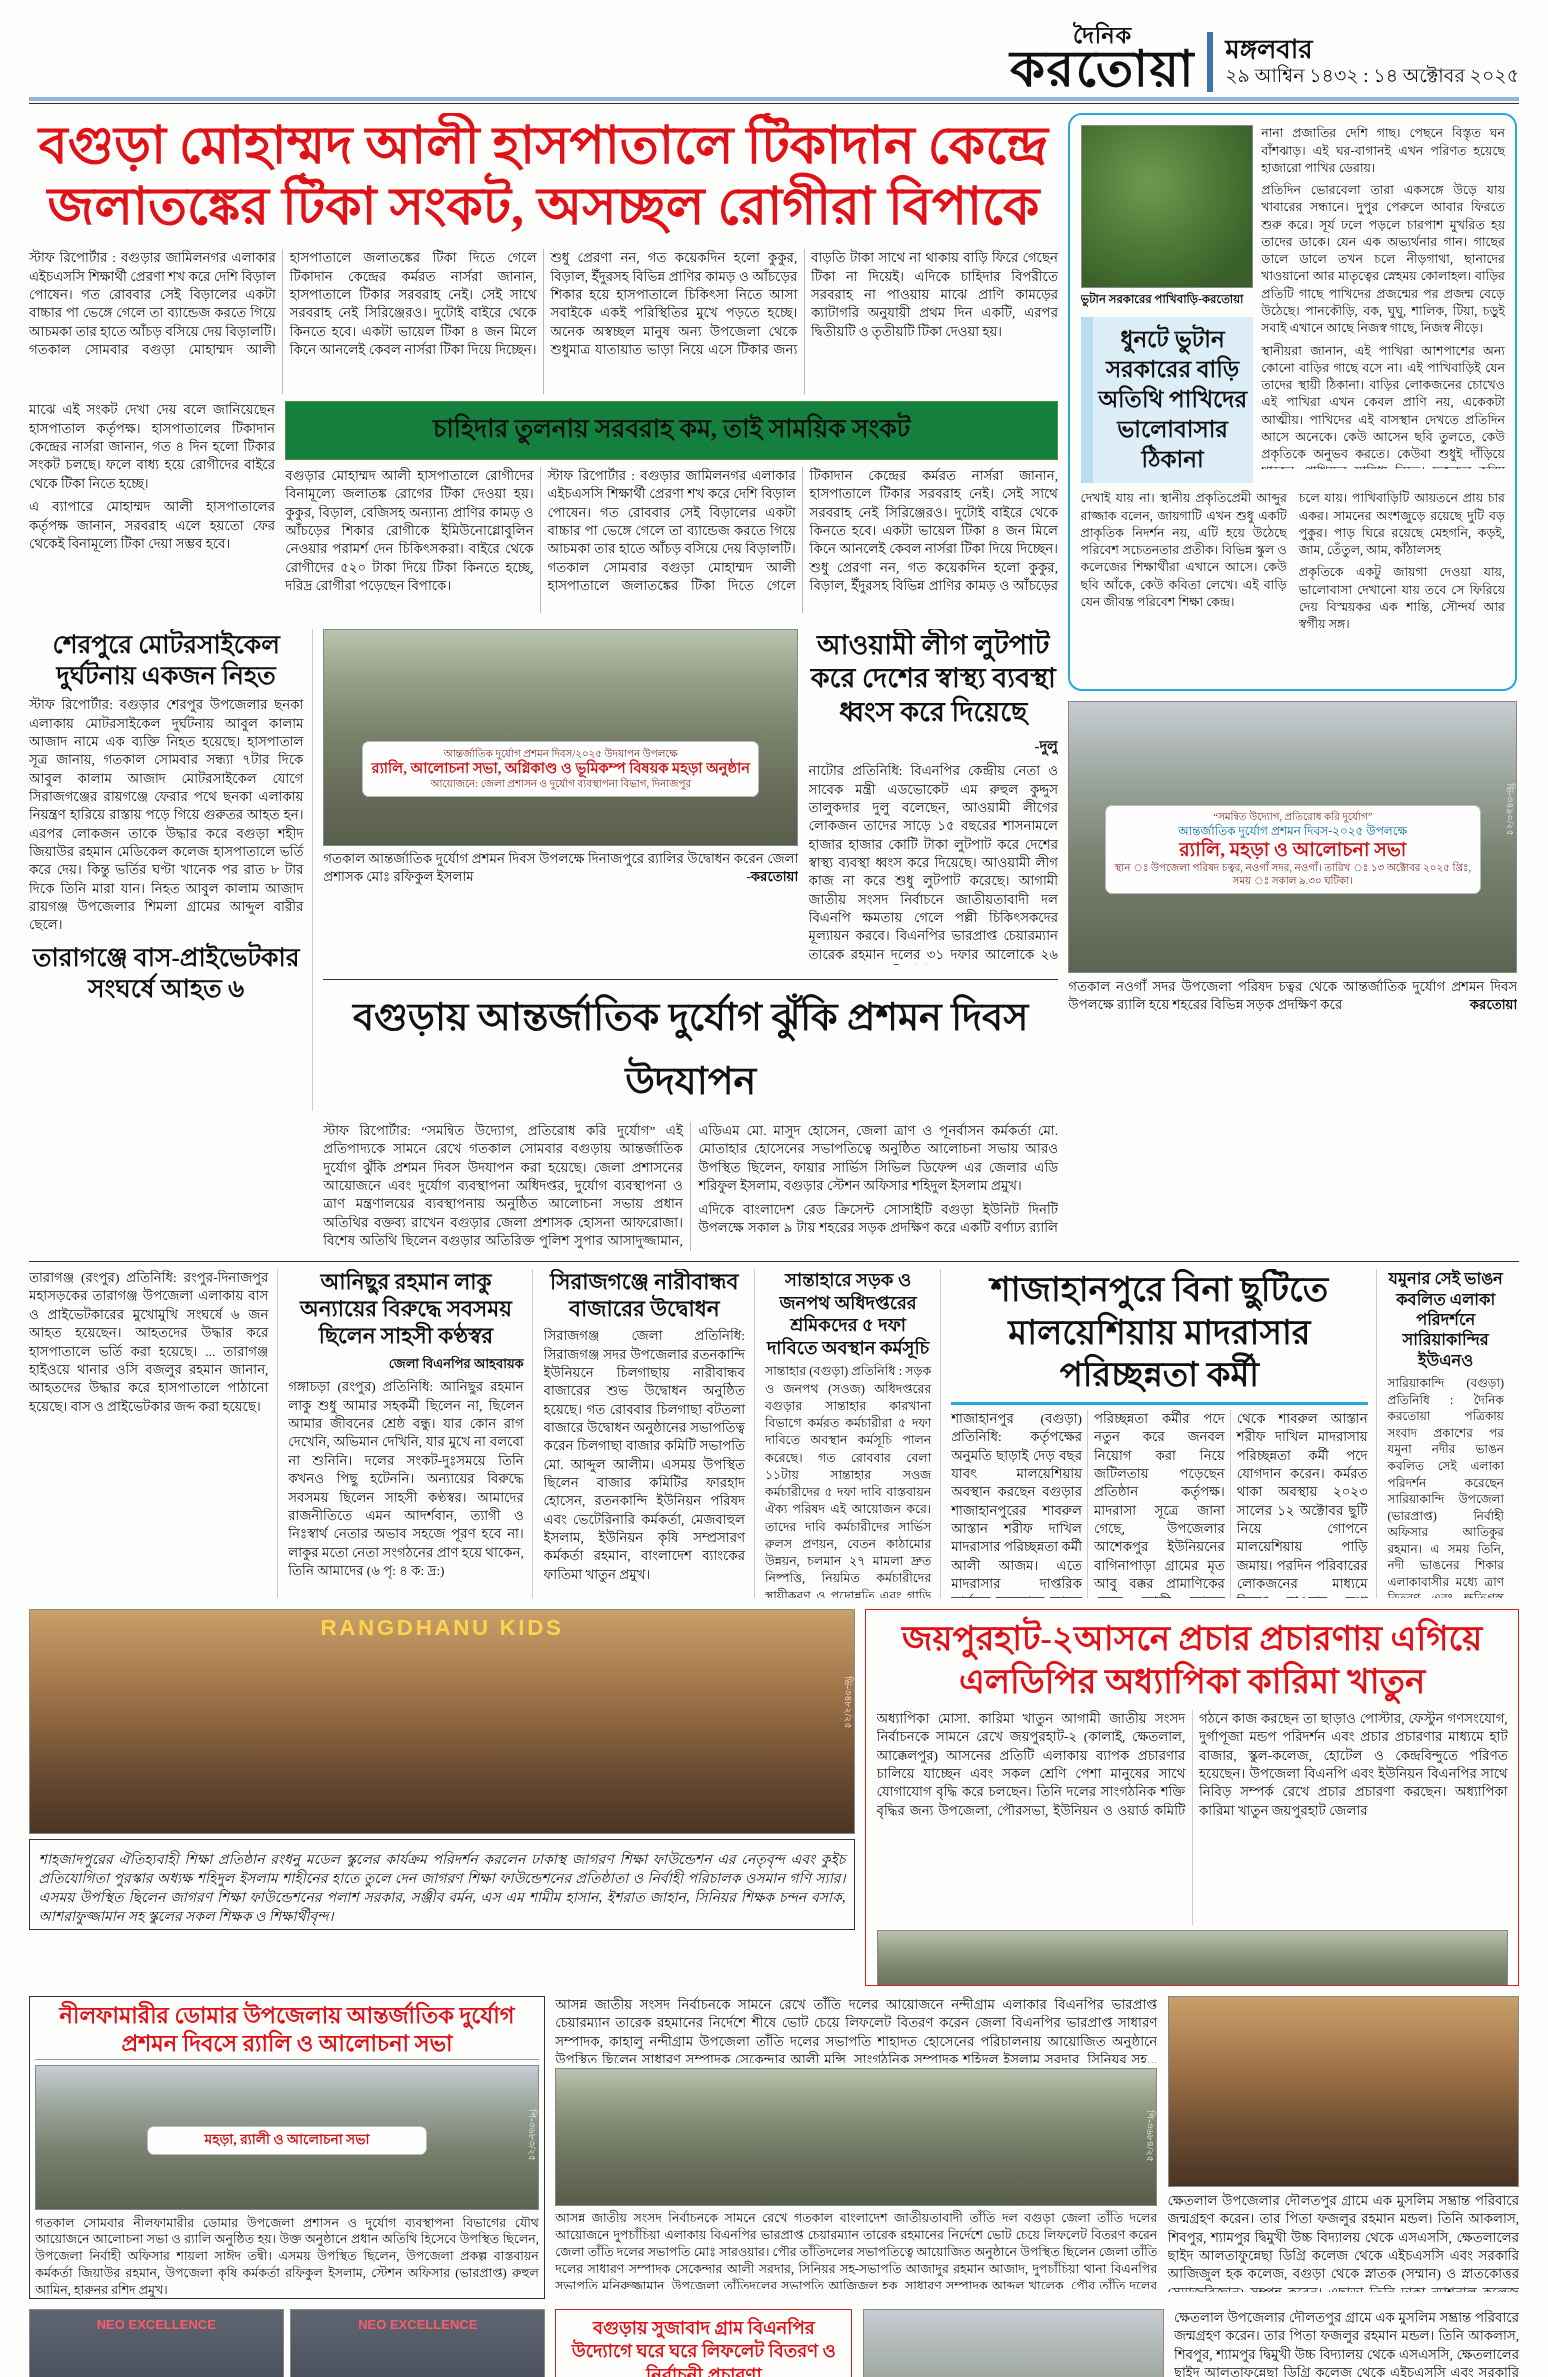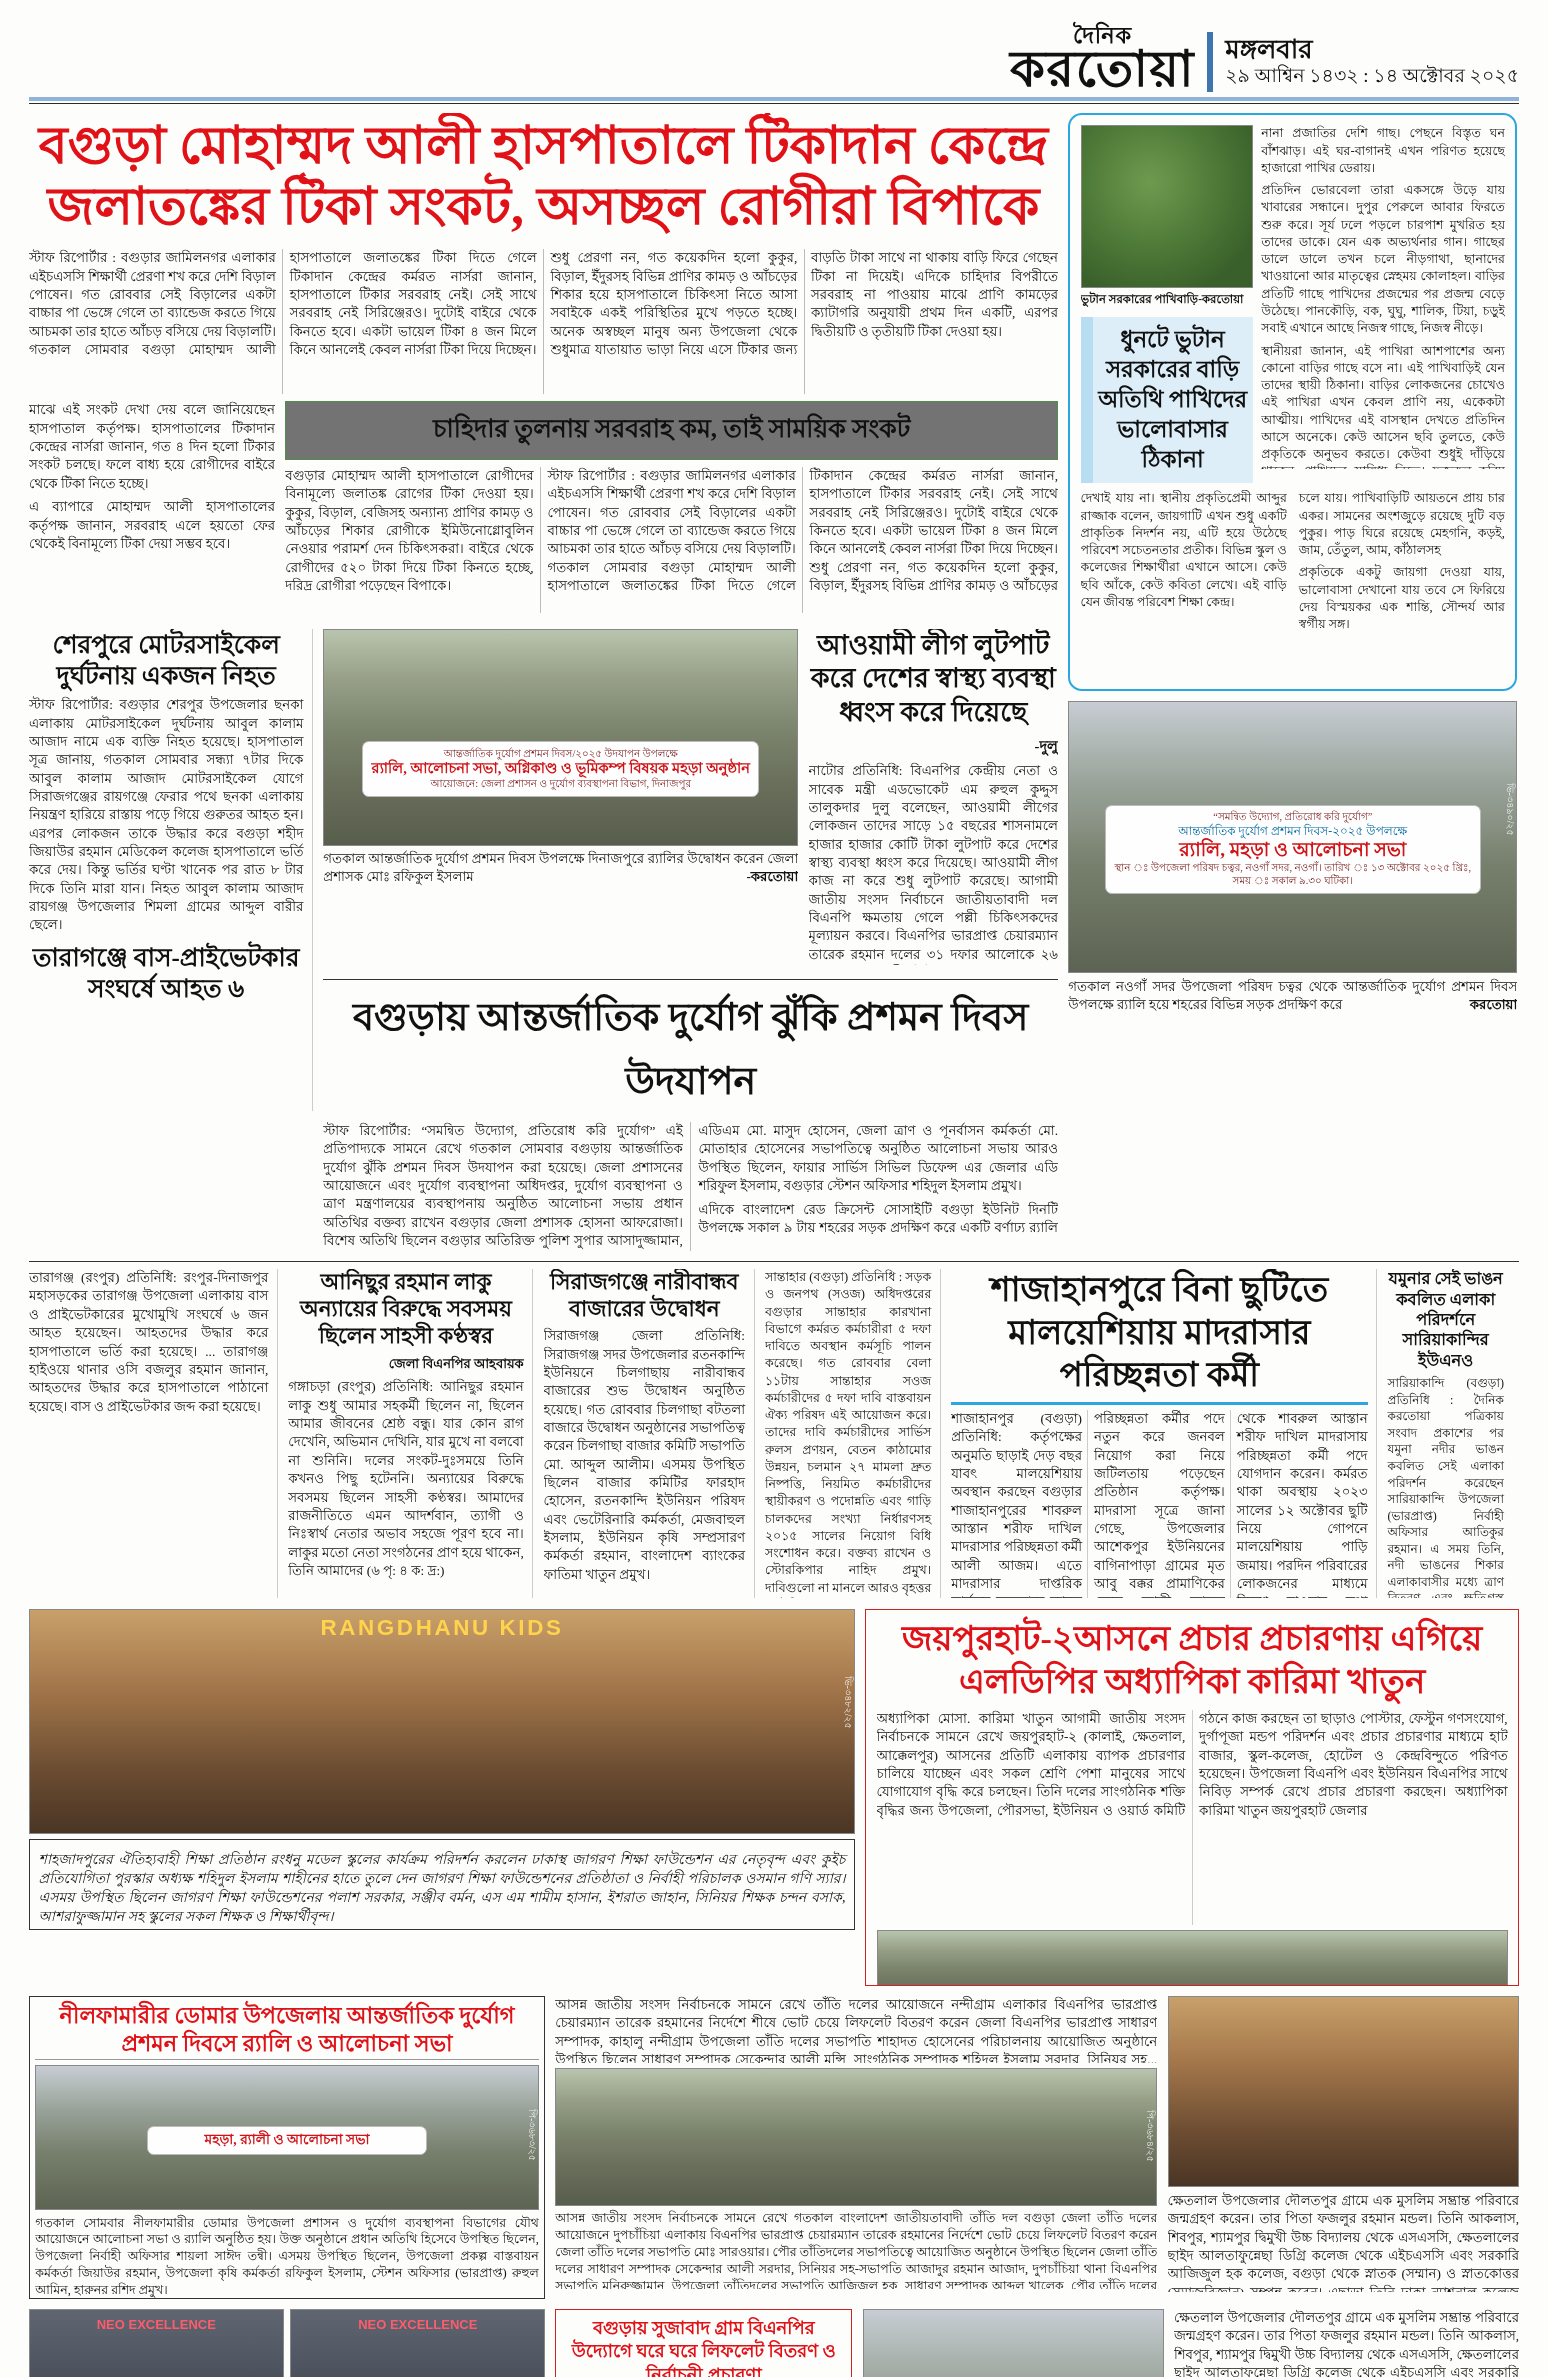--- a/index.html
+++ b/index.html
@@ -43,21 +43,21 @@
   .banner .b-big { font-size:19px; font-weight:bold; color:#d01418; line-height:1.2; }
   .caption { font-size:13.3px; line-height:1.35; text-align:justify; padding-top:4.3px; }
   .credit-v { position:absolute; right:-1.7px; top:30%; writing-mode:vertical-rl; font-size:9.5px; color:#333; }
 
   
   .zone-left { width:1029px; }
   .zone-right { width:449px; }
   .lead-headline { font-size:52px; line-height:1.18; margin:1.7px 0 12px 0; }
   .lead-row1 { column-count:4; column-gap:13.8px; column-rule:0.9px solid #bbb; height:145px; overflow:hidden; margin-bottom:6.9px; }
   .lead-lc { width:246px; height:217px; }
-  .green-box { background:#737373; border:1.7px solid #4e8f4a; text-align:center; font-weight:bold;
+  .green-box { background:#15803d; border:1.7px solid #4e8f4a; text-align:center; font-weight:bold;
     font-size:25px; padding:6.9px 3.4px; margin-bottom:6.9px; }
   .lead-rc-cols { column-count:3; column-gap:13.8px; column-rule:0.9px solid #bbb; height:146px; overflow:hidden; }
 
   .art-h { font-size:25px; line-height:1.25; font-weight:bold; margin-bottom:5.2px; }
   .art-h-c { text-align:center; }
   .attr { text-align:right; font-weight:bold; font-size:14.6px; margin-bottom:3.4px; }
 
   .udjapon-h { font-size:38px; font-weight:bold; text-align:center; border-top:0.9px solid #333; padding-top:6.9px; margin:8.6px 0 6.9px 0; }
   .udjapon-cols { column-count:2; column-gap:15.5px; column-rule:0.9px solid #bbb; height:129px; overflow:hidden; }
 
@@ -221,20 +221,21 @@
     <div class="col" style="width:245px">
       <h3 class="mid-h">আনিছুর রহমান লাকু অন্যায়ের বিরুদ্ধে সবসময় ছিলেন সাহসী কণ্ঠস্বর</h3>
       <div class="attr" style="font-size:13px">জেলা বিএনপির আহবায়ক</div>
       <p class="body">গঙ্গাচড়া (রংপুর) প্রতিনিধি: আনিছুর রহমান লাকু শুধু আমার সহকর্মী ছিলেন না, ছিলেন আমার জীবনের শ্রেষ্ঠ বন্ধু। যার কোন রাগ দেখেনি, অভিমান দেখিনি, যার মুখে না বলবো না শুনিনি। দলের সংকট-দুঃসময়ে তিনি কখনও পিছু হটেননি। অন্যায়ের বিরুদ্ধে সবসময় ছিলেন সাহসী কণ্ঠস্বর। আমাদের রাজনীতিতে এমন আদর্শবান, ত্যাগী ও নিঃস্বার্থ নেতার অভাব সহজে পূরণ হবে না। লাকুর মতো নেতা সংগঠনের প্রাণ হয়ে থাকেন, তিনি আমাদের (৬ পৃ: ৪ ক: দ্র:)</p>
     </div>
     <div class="col" style="width:211px">
       <h3 class="mid-h">সিরাজগঞ্জে নারীবান্ধব বাজারের উদ্বোধন</h3>
       <p class="body">সিরাজগঞ্জ জেলা প্রতিনিধি: সিরাজগঞ্জ সদর উপজেলার রতনকান্দি ইউনিয়নে চিলগাছায় নারীবান্ধব বাজারের শুভ উদ্বোধন অনুষ্ঠিত হয়েছে। গত রোববার চিলগাছা বটতলা বাজারে উদ্বোধন অনুষ্ঠানের সভাপতিত্ব করেন চিলগাছা বাজার কমিটি সভাপতি মো. আব্দুল আলীম। এসময় উপস্থিত ছিলেন বাজার কমিটির ফারহাদ হোসেন, রতনকান্দি ইউনিয়ন পরিষদ এবং ভেটেরিনারি কর্মকর্তা, মেজবাহুল ইসলাম, ইউনিয়ন কৃষি সম্প্রসারণ কর্মকর্তা রহমান, বাংলাদেশ ব্যাংকের ফাতিমা খাতুন প্রমুখ।</p>
     </div>
     <div class="col" style="width:176px">
+      <h3 class="mid-h" style="font-size:18px">সান্তাহারে সড়ক ও জনপথ অধিদপ্তরের শ্রমিকদের ৫ দফা দাবিতে অবস্থান কর্মসূচি</h3>
       <p class="body" style="font-size:12.5px">সান্তাহার (বগুড়া) প্রতিনিধি : সড়ক ও জনপথ (সওজ) অধিদপ্তরের বগুড়ার সান্তাহার কারখানা বিভাগে কর্মরত কর্মচারীরা ৫ দফা দাবিতে অবস্থান কর্মসূচি পালন করেছে। গত রোববার বেলা ১১টায় সান্তাহার সওজ কর্মচারীদের ৫ দফা দাবি বাস্তবায়ন ঐক্য পরিষদ এই আয়োজন করে। তাদের দাবি কর্মচারীদের সার্ভিস রুলস প্রণয়ন, বেতন কাঠামোর উন্নয়ন, চলমান ২৭ মামলা দ্রুত নিষ্পত্তি, নিয়মিত কর্মচারীদের স্থায়ীকরণ ও পদোন্নতি এবং গাড়ি চালকদের সংখ্যা নির্ধারণসহ ২০১৫ সালের নিয়োগ বিধি সংশোধন করে। বক্তব্য রাখেন ও স্টোরকিপার নাহিদ প্রমুখ। দাবিগুলো না মানলে আরও বৃহত্তর কর্মসূচি হবে বলে জানান তারা।</p>
     </div>
     <div class="col" style="width:426px">
       <h3 class="shaja-h">শাজাহানপুরে বিনা ছুটিতে মালয়েশিয়ায় মাদরাসার পরিচ্ছন্নতা কর্মী</h3>
       <div class="shaja-cols">
         <p class="body">শাজাহানপুর (বগুড়া) প্রতিনিধি: কর্তৃপক্ষের অনুমতি ছাড়াই দেড় বছর যাবৎ মালয়েশিয়ায় অবস্থান করছেন বগুড়ার শাজাহানপুরের শাবরুল আস্তান শরীফ দাখিল মাদরাসার পরিচ্ছন্নতা কর্মী আলী আজম। এতে মাদরাসার দাপ্তরিক কার্যক্রম চরমভাবে ব্যাহত হচ্ছে। প্রবাসে থাকা পরিচ্ছন্নতা কর্মীর পদে নতুন করে জনবল নিয়োগ করা নিয়ে জটিলতায় পড়েছেন প্রতিষ্ঠান কর্তৃপক্ষ। মাদরাসা সূত্রে জানা গেছে, উপজেলার আশেকপুর ইউনিয়নের বাগিনাপাড়া গ্রামের মৃত আবু বক্কর প্রামাণিকের ছেলে আলী আজম ২০০২ সালের ১ জুন থেকে শাবরুল আস্তান শরীফ দাখিল মাদরাসায় পরিচ্ছন্নতা কর্মী পদে যোগদান করেন। কর্মরত থাকা অবস্থায় ২০২৩ সালের ১২ অক্টোবর ছুটি নিয়ে গোপনে মালয়েশিয়ায় পাড়ি জমায়। পরদিন পরিবারের লোকজনের মাধ্যমে বিদেশ যাওয়ার কথা উল্লেখ করে মাদরাসার সুপার বরাবর ২ বছরের ছুটির আবেদন করেন আলী আজম। কিন্তু মাদরাসার ম্যানেজিং কমিটির সভায় তার ছুটি মঞ্জুর হয়। এরপর আজমের পদ শূন্য না হওয়ায় তার পদে জনবল নিয়োগ করা যাচ্ছেনা। উপজেলা মাধ্যমিক শিক্ষা কর্মকর্তা মাহবুবুল হোসেন জানান, পরিচ্ছন্নতা কর্মী আলী আজম চাকুরি থেকে ইস্তফা না দিয়ে বিদেশে চলে গেছেন। এমতাবস্থায় বিধি মোতাবেক ব্যবস্থা গ্রহণে মাদরাসার সুপারিনটেনডেন্টকে বলা হয়েছে।</p>
       </div>
     </div>
     <div class="col" style="width:125px">
       <h3 class="mid-h" style="font-size:16.3px">যমুনার সেই ভাঙন কবলিত এলাকা পরিদর্শনে সারিয়াকান্দির ইউএনও</h3>

